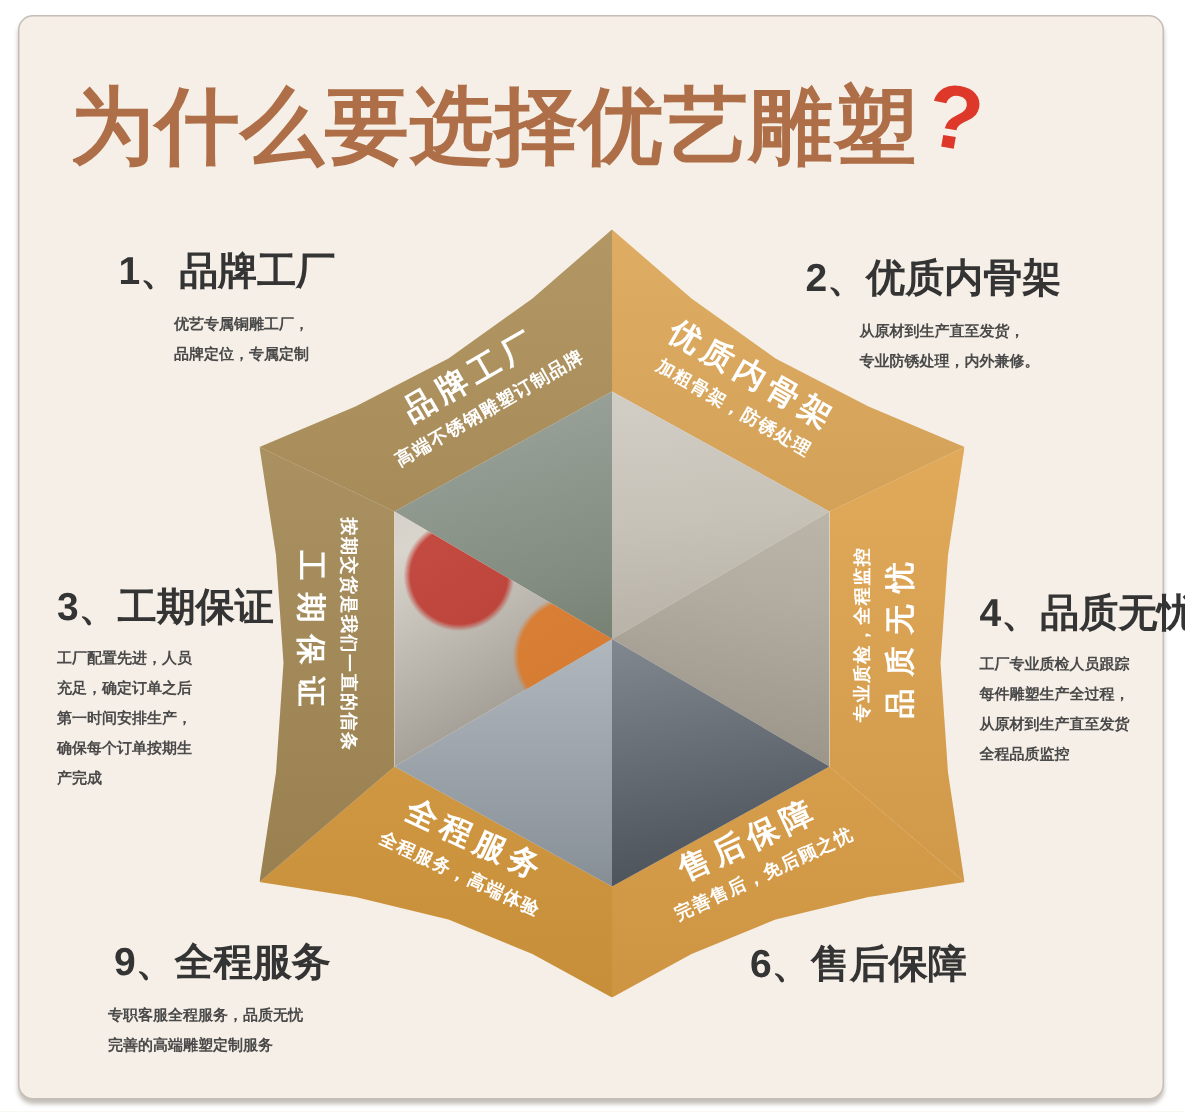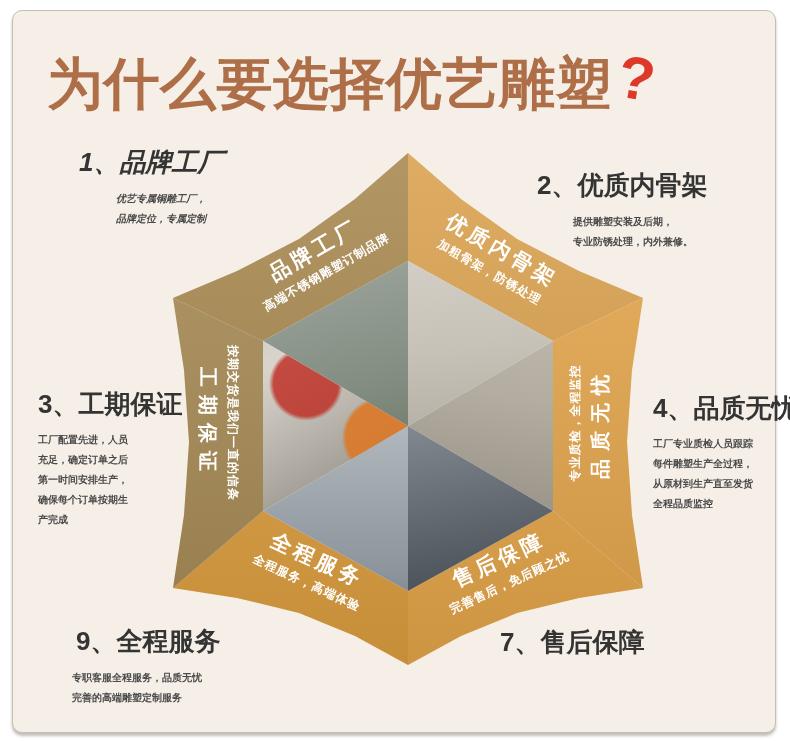--- a/index.html
+++ b/index.html
@@ -18,21 +18,21 @@
   
   .title-row{position:absolute;left:34px;top:36px;white-space:nowrap;}
   .title{display:inline;font-size:56px;font-weight:bold;color:#ae6f48;letter-spacing:.5px;}
   .qmark{display:inline-block;font-size:60px;font-weight:bold;color:#dd382a;
          transform:rotate(10deg);vertical-align:4px;margin-left:6px;line-height:1;}
   
   .sec{position:absolute;}
   .sec h2{margin:0;font-size:26px;font-weight:bold;color:#343434;white-space:nowrap;}
   .sec p{margin:0;font-size:10px;font-weight:bold;color:#4a4a4a;line-height:20px;
          white-space:pre-line;}
-  .sec1{left:66px; top:134px;font-style:italic;} .sec1 p{margin:9px 0 0 37px;}
+  .sec1{left:66px; top:152px;} .sec1 p{margin:9px 0 0 37px;}
   .sec2{left:524px;top:157px;} .sec2 p{margin:9px 0 0 36px;}
   .sec3{left:25px; top:376px;} .sec3 p{margin:8px 0 0 0;}
   .sec4{left:640px;top:380px;} .sec4 p{margin:8px 0 0 0;}
   .sec5{left:63px; top:613px;} .sec5 p{margin:9px 0 0 -4px;}
   .sec6{left:487px;top:614px;} .sec6 p{margin:9px 0 0 -9px;}
   
   .star{position:absolute;left:140px;top:132px;width:510px;height:535px;}
   .wedge,.photo{position:absolute;inset:0;}
   .wedge::after{content:"";position:absolute;inset:0;
     background:linear-gradient(180deg,rgba(255,255,255,.12),rgba(0,0,0,.12));}
@@ -82,21 +82,21 @@
   </div>
 
   <section class="sec sec1">
     <h2>1、品牌工厂</h2>
     <p>优艺专属铜雕工厂，
 品牌定位，专属定制</p>
   </section>
 
   <section class="sec sec2">
     <h2>2、优质内骨架</h2>
-    <p>提供雕塑安装及后期，
+    <p>从原材到生产直至发货，
 专业防锈处理，内外兼修。</p>
   </section>
 
   <section class="sec sec3">
     <h2>3、工期保证</h2>
     <p>工厂配置先进，人员
 充足，确定订单之后
 第一时间安排生产，
 确保每个订单按期生
 产完成</p>
@@ -110,21 +110,21 @@
 全程品质监控</p>
   </section>
 
   <section class="sec sec5">
     <h2>9、全程服务</h2>
     <p>专职客服全程服务，品质无忧
 完善的高端雕塑定制服务</p>
   </section>
 
   <section class="sec sec6">
-    <h2>7、售后保障</h2>
+    <h2>6、售后保障</h2>
   </section>
 
   <div class="star">
 
     <div class="wedge wedge-tl" style="background-color: rgb(168, 137, 80);"></div>
     <div class="wedge wedge-tr" style="background-color: rgb(218, 162, 78);"></div>
     <div class="wedge wedge-r" style="background-color: rgb(231, 168, 78);"></div>
     <div class="wedge wedge-br" style="background-color: rgb(233, 168, 75);"></div>
     <div class="wedge wedge-bl" style="background-color: rgb(226, 161, 64);"></div>
     <div class="wedge wedge-l" style="background-color: rgb(169, 140, 85);"></div>

